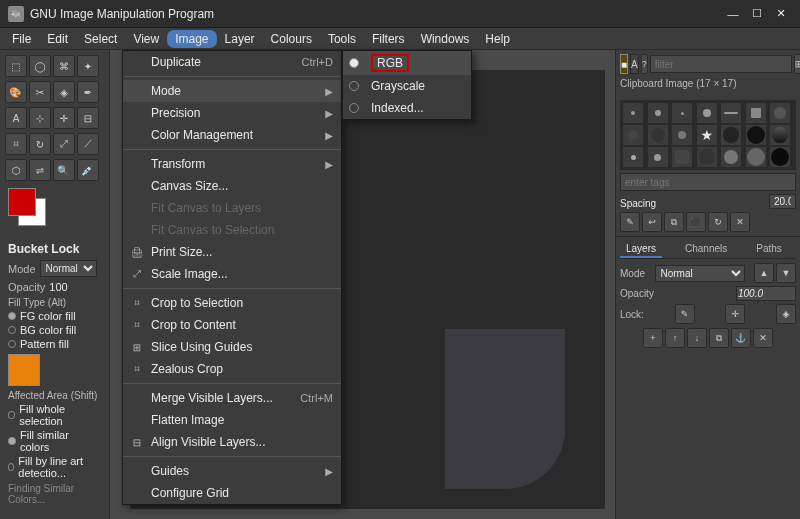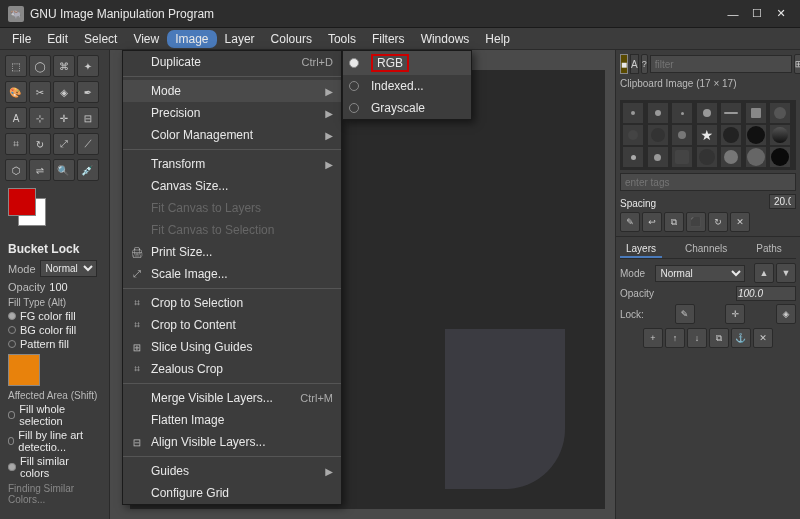--- a/index.html
+++ b/index.html
@@ -489,26 +489,26 @@
         <div class="radio-dot"></div>
         <span>Pattern fill</span>
       </div>
       <div style="width:32px; height:32px; background:#e8820c; border:1px solid #888; margin: 4px 0;"></div>
       <div style="font-size:10px; color:#bbb; margin: 2px 0;">Affected Area  (Shift)</div>
       <div class="radio-option">
         <div class="radio-dot"></div>
         <span>Fill whole selection</span>
       </div>
       <div class="radio-option">
+        <div class="radio-dot checked"></div>
+        <span>Fill similar colors</span>
+      </div>
+      <div class="radio-option">
         <div class="radio-dot"></div>
         <span>Fill by line art detectio...</span>
-      </div>
-      <div class="radio-option">
-        <div class="radio-dot checked"></div>
-        <span>Fill similar colors</span>
       </div>
       <div style="font-size:10px; color:#888; margin-top:4px;">Finding Similar Colors...</div>
     </div>
   </div>
 
   <div id="canvas-area">
     <div id="canvas-bg">
       <div class="canvas-shape"></div>
     </div>
   </div>
@@ -728,19 +728,19 @@
 </div>
 
 <div id="mode-submenu">
 
   <div class="menu-entry" style="background:#4a4a4a;">
     <div class="radio-icon filled"></div>
     <span style="border: 2px solid #cc0000; padding: 0 4px; display:inline-block;">RGB</span>
   </div>
   <div class="menu-entry">
     <div class="radio-icon"></div>
+    <span>Grayscale</span>
+  </div>
+  <div class="menu-entry">
+    <div class="radio-icon"></div>
     <span>Indexed...</span>
   </div>
-  <div class="menu-entry">
-    <div class="radio-icon"></div>
-    <span>Grayscale</span>
-  </div>
 </div>
 
 </body></html>

